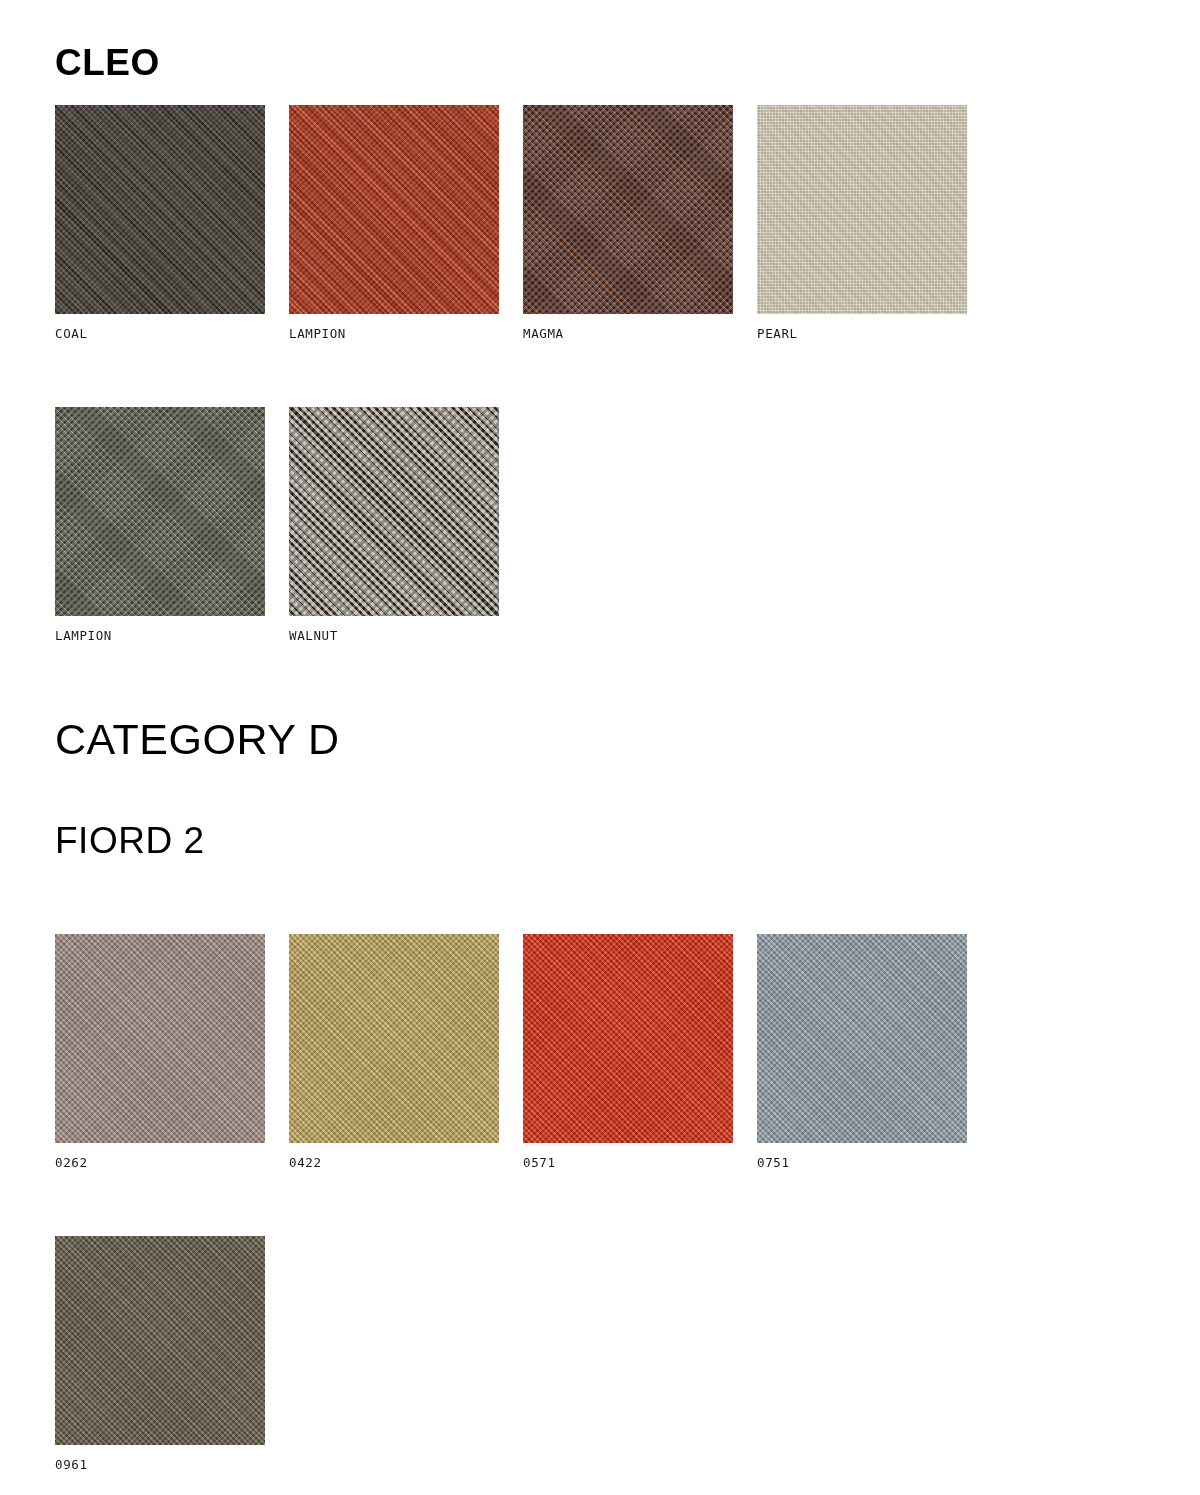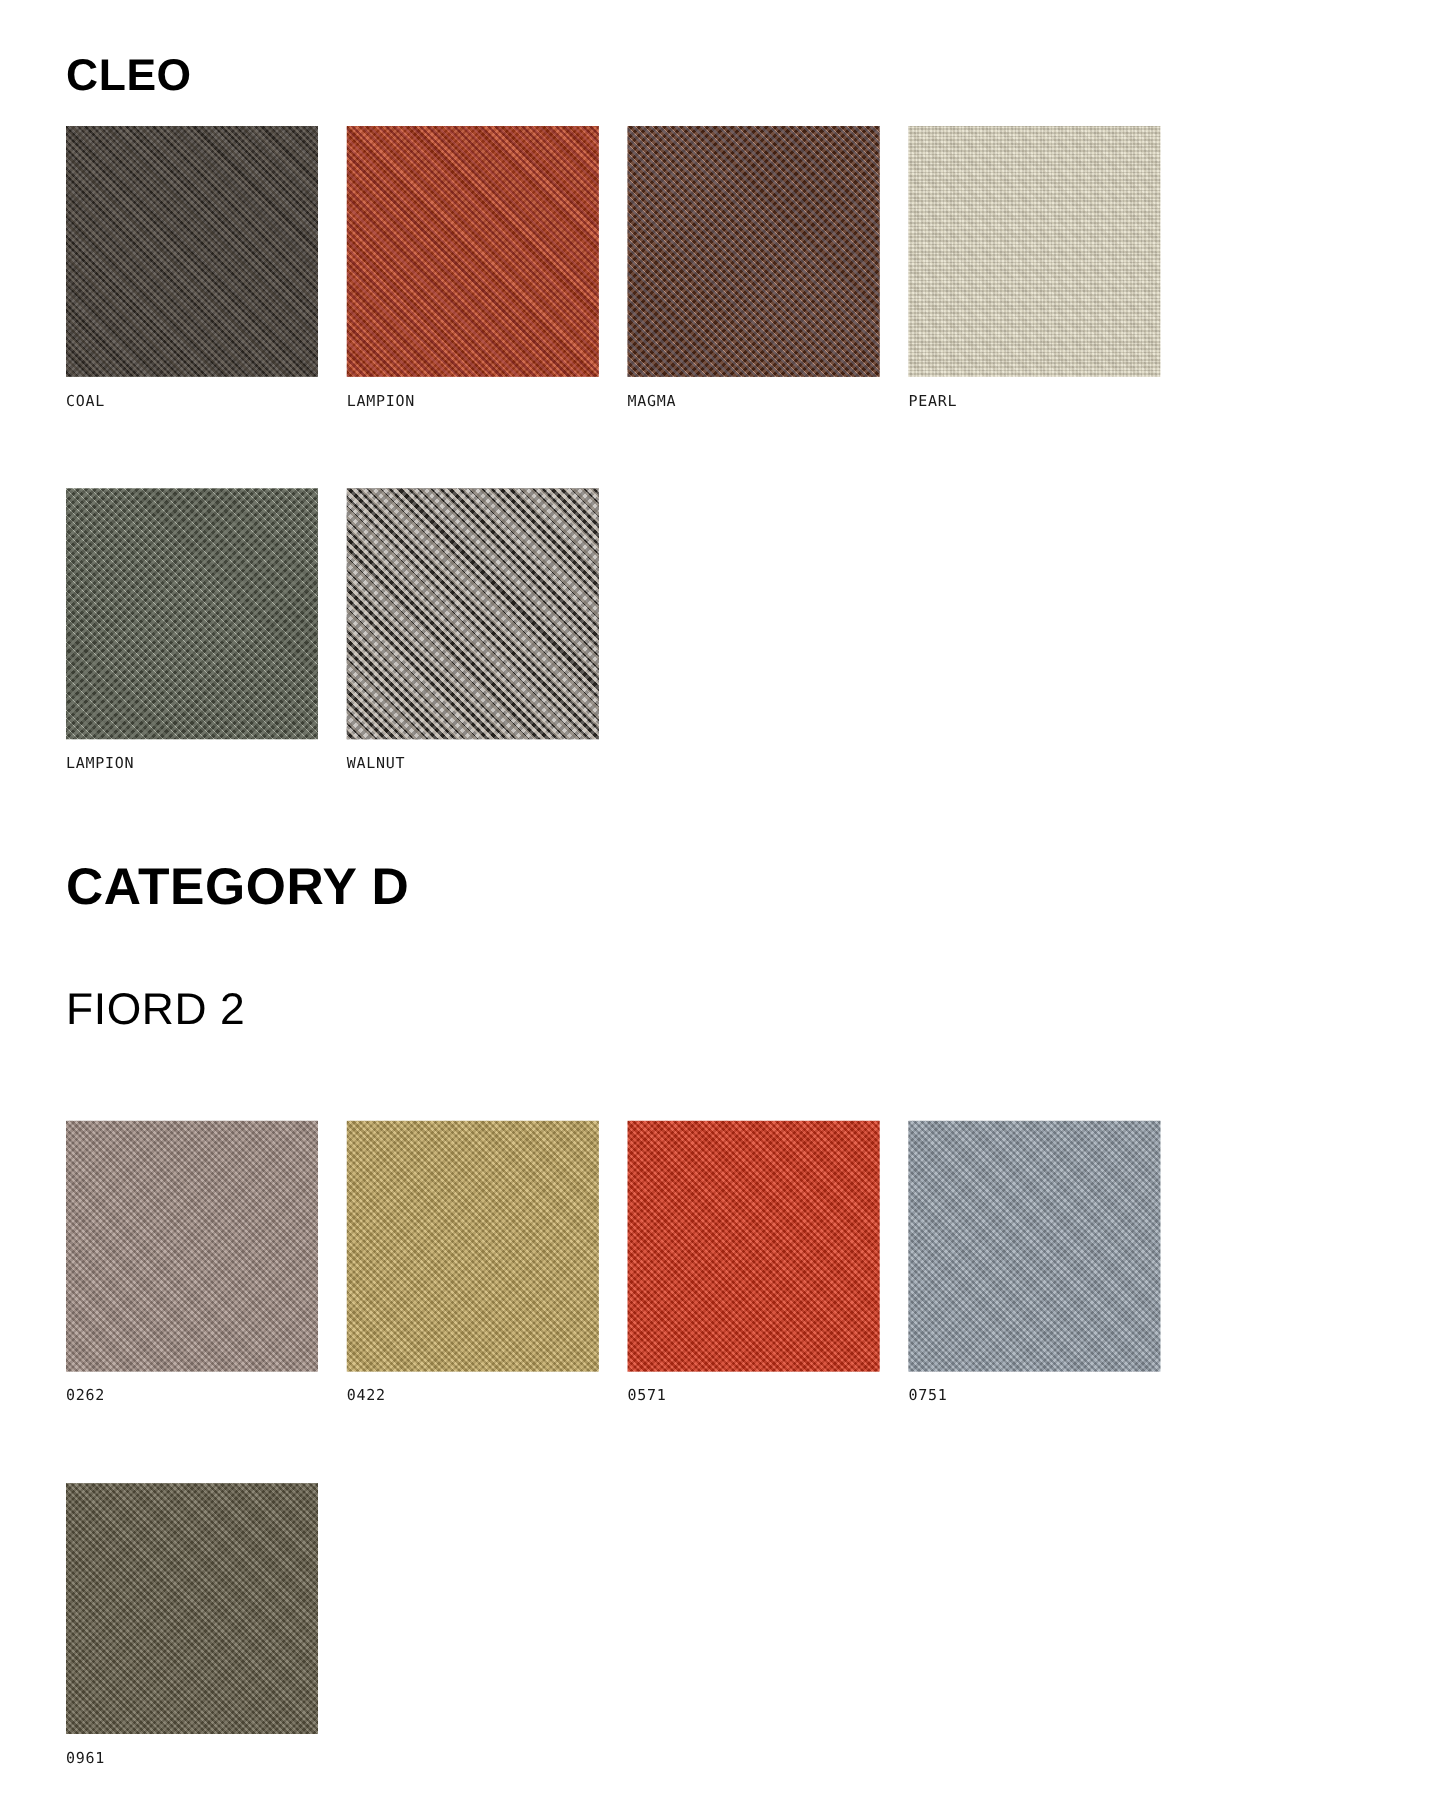--- a/index.html
+++ b/index.html
@@ -33,21 +33,21 @@
     font-weight: 400;
     letter-spacing: 0.5px;
     line-height: 1;
     color: #000;
     white-space: nowrap;
   }
   .h-category {
     position: absolute;
     left: 55px;
     font-size: 43px;
-    font-weight: 700;
+    font-weight: 400;
     letter-spacing: 0.5px;
     line-height: 1;
     color: #000;
     white-space: nowrap;
     text-align: right;
   }
 
   
   .swatch-grid {
     position: absolute;

